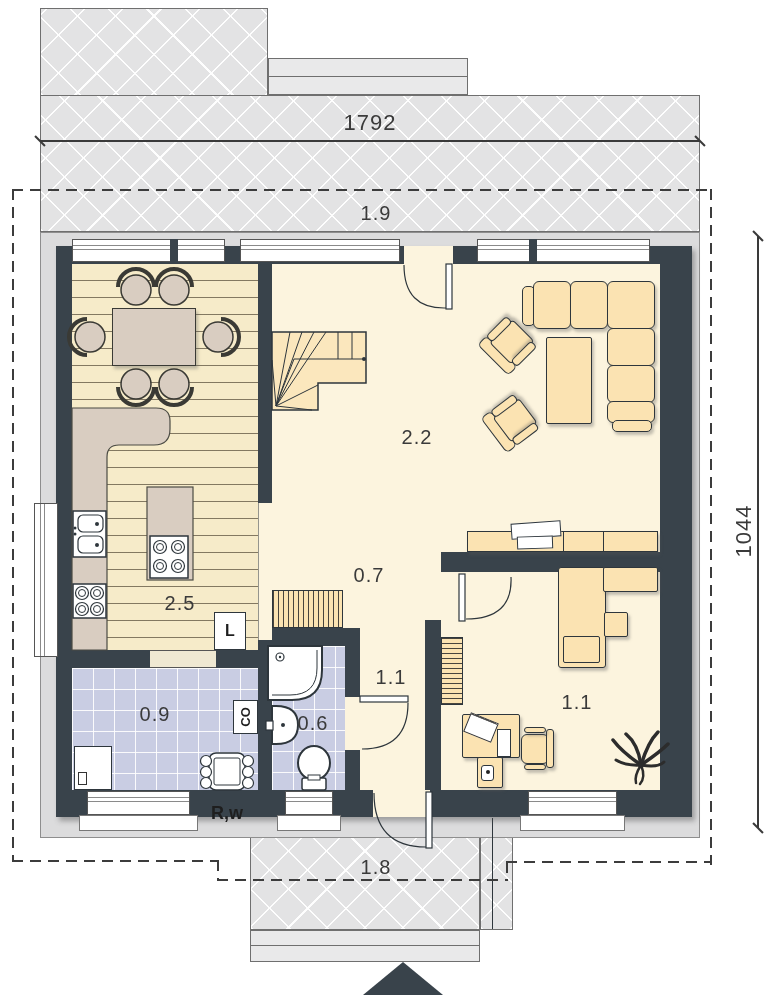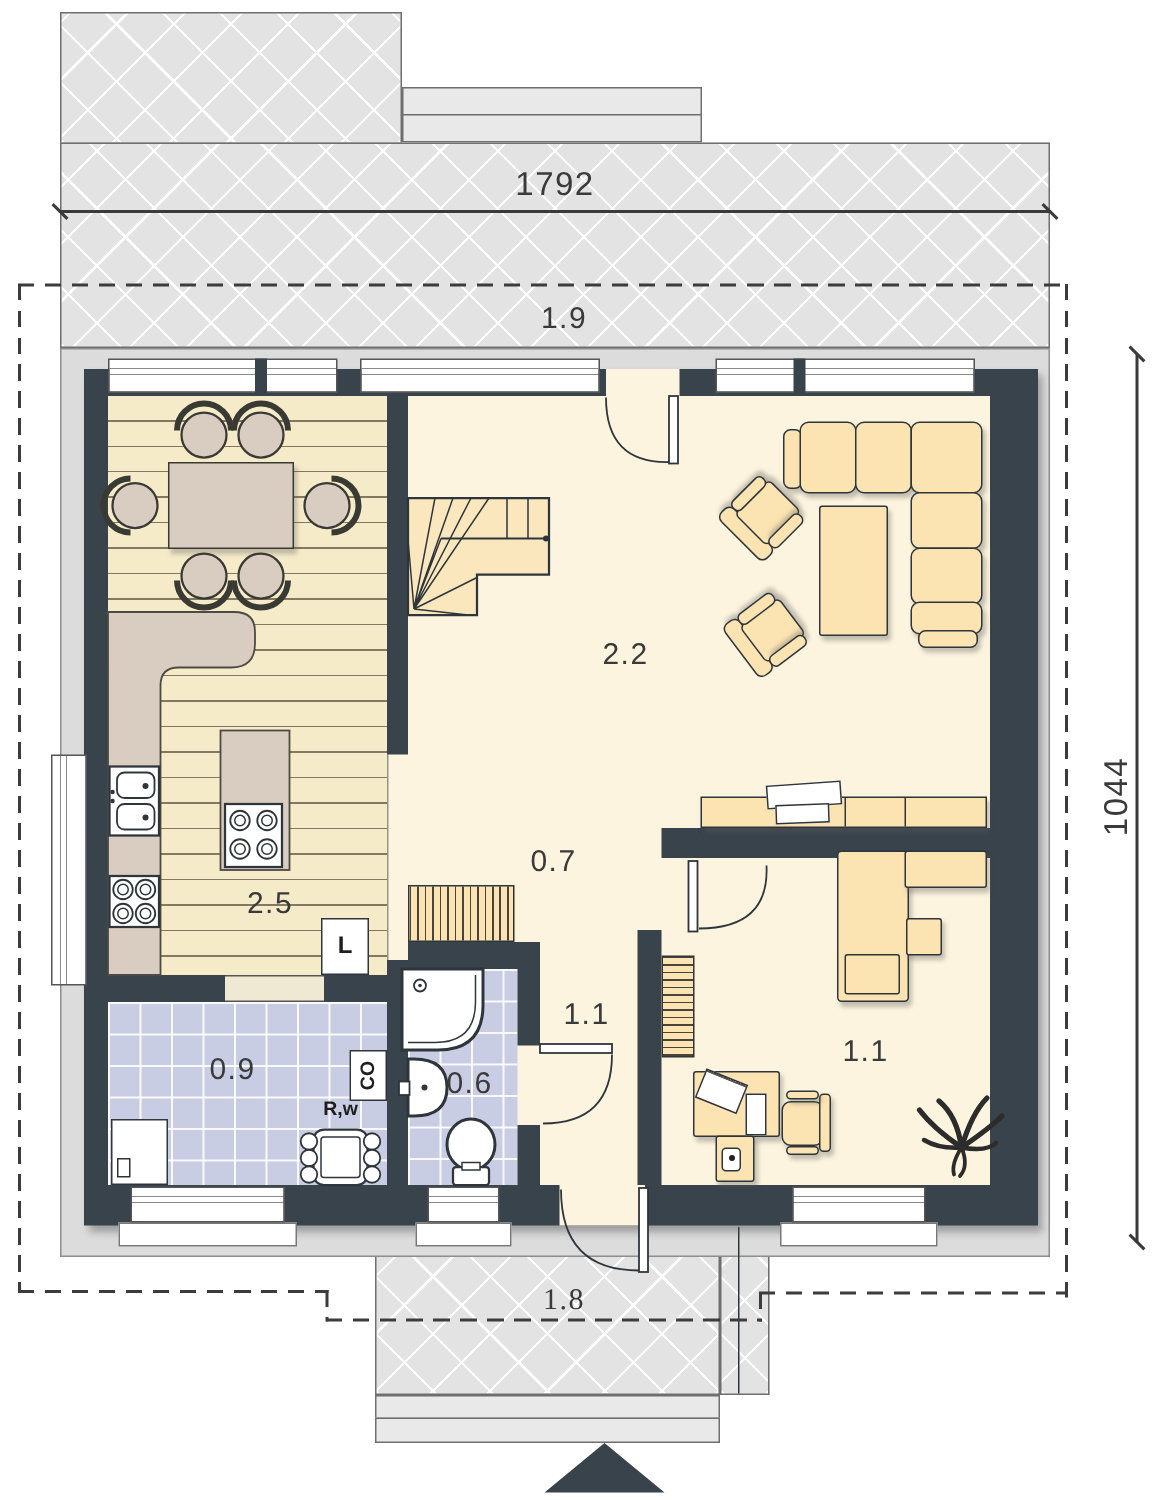--- a/index.html
+++ b/index.html
@@ -172,21 +172,21 @@
   <div class="abs strokes-v" style="left:272px;top:590px;width:71px;height:38px;z-index:4;"></div>
 
   <div class="abs whitebox" style="left:214px;top:612px;width:32px;height:38px;z-index:4;"></div>
   <div class="abs applbl" style="left:230px;top:631px;font-size:16px;">L</div>
 
   <div class="abs whitebox" style="left:74px;top:746px;width:38px;height:44px;z-index:4;">
     <div class="abs" style="left:3px;top:25px;width:9px;height:13px;border:1px solid #333;background:#fff;"></div>
   </div>
   <div class="abs whitebox" style="left:233px;top:700px;width:25px;height:34px;z-index:4;"></div>
   <div class="abs applbl" style="left:245px;top:717px;font-size:13px;transform:translate(-50%,-50%) rotate(-90deg);">CO</div>
-  <div class="abs applbl" style="left:227px;top:739px;font-size:13px;">R,w</div>
+  <div class="abs applbl" style="left:227px;top:813px;font-size:18px;">R,w</div>
 
   <svg class="abs" style="left:0;top:0;width:772px;height:1000px;z-index:5;" viewBox="0 0 772 1000" fill="none">
 
     <g>
       <path d="M72,408 L156,408 Q170,408 170,421 L170,429 Q170,445 154,445 L119,445 Q107,445 107,457 L107,650 L72,650 Z" fill="#d9cdc1" stroke="#4b4b44" stroke-width="1.2"></path>
       <rect x="147" y="487" width="46" height="93" fill="#d9cdc1" stroke="#4b4b44" stroke-width="1.2"></rect>
     </g>
 
     <g stroke="#2e363c">
       <rect x="73" y="511" width="33" height="46" fill="#fff" stroke-width="1.5"></rect>
@@ -304,15 +304,15 @@
   </svg>
 
   <div class="abs lbl" style="left:376px;top:213px;">1.9</div>
   <div class="abs lbl" style="left:417px;top:437px;">2.2</div>
   <div class="abs lbl" style="left:180px;top:603px;">2.5</div>
   <div class="abs lbl" style="left:369px;top:575px;">0.7</div>
   <div class="abs lbl" style="left:391px;top:677px;">1.1</div>
   <div class="abs lbl" style="left:313px;top:723px;">0.6</div>
   <div class="abs lbl" style="left:155px;top:714px;">0.9</div>
   <div class="abs lbl" style="left:577px;top:702px;">1.1</div>
-  <div class="abs lbl" style="left:376px;top:867px;font-family:Liberation Serif, serif;">1.8</div>
+  <div class="abs lbl" style="left:376px;top:867px;">1.8</div>
 
 </div>
 
 </body></html>

